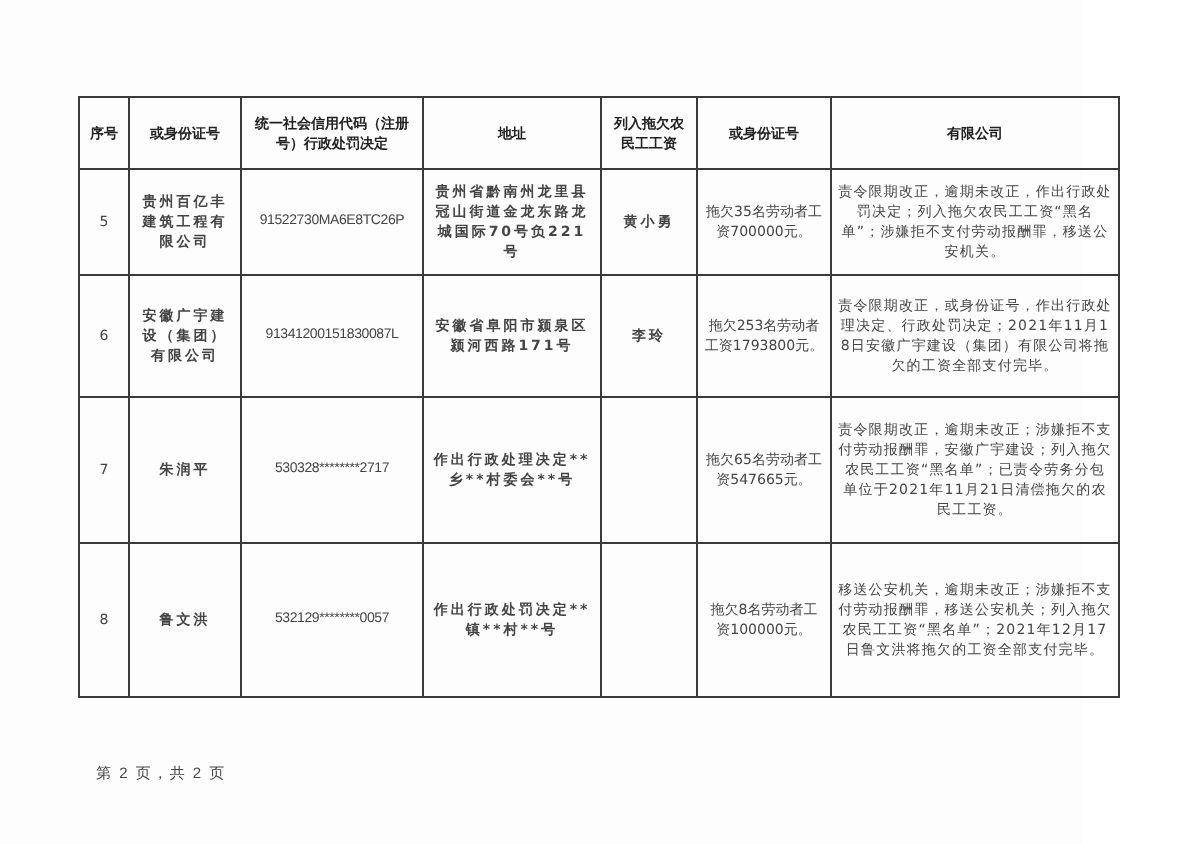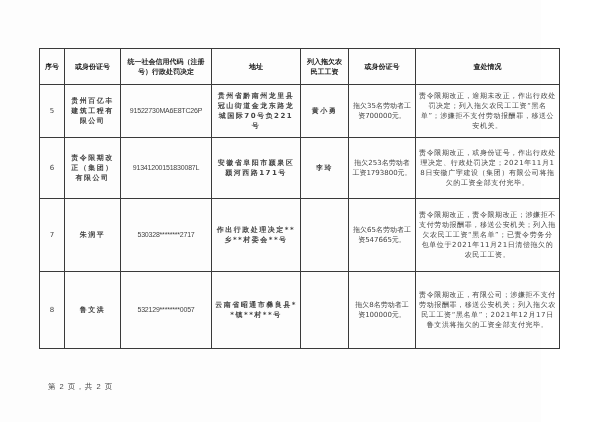--- a/index.html
+++ b/index.html
@@ -38,57 +38,57 @@
       <col style="width:144px">
     </colgroup>
     <thead>
       <tr>
         <th>序号</th>
         <th>或身份证号</th>
         <th>统一社会信用代码（注册号）行政处罚决定</th>
         <th>地址</th>
         <th>列入拖欠农民工工资</th>
         <th>或身份证号</th>
-        <th>查处情况</th>
+        <th>有限公司</th>
       </tr>
     </thead>
     <tbody>
       <tr class="r5">
         <td class="seq">5</td>
         <td class="spaced">贵州百亿丰建筑工程有限公司</td>
         <td class="code">91522730MA6E8TC26P</td>
         <td class="spaced">贵州省黔南州龙里县冠山街道金龙东路龙城国际70号负221号</td>
         <td class="spaced">黄小勇</td>
         <td class="left">拖欠35名劳动者工资700000元。</td>
         <td class="detail">责令限期改正，逾期未改正，作出行政处罚决定；列入拖欠农民工工资“黑名单”；涉嫌拒不支付劳动报酬罪，移送公安机关。</td>
       </tr>
       <tr class="r6">
         <td class="seq">6</td>
-        <td class="spaced">责令限期改正（集团）有限公司</td>
+        <td class="spaced">安徽广宇建设（集团）有限公司</td>
         <td class="code">91341200151830087L</td>
         <td class="spaced">安徽省阜阳市颍泉区颍河西路171号</td>
         <td class="spaced">李玲</td>
         <td class="left">拖欠253名劳动者工资1793800元。</td>
         <td class="detail">责令限期改正，或身份证号，作出行政处理决定、行政处罚决定；2021年11月18日安徽广宇建设（集团）有限公司将拖欠的工资全部支付完毕。</td>
       </tr>
       <tr class="r7">
         <td class="seq">7</td>
         <td class="spaced">朱润平</td>
         <td class="code">530328********2717</td>
         <td class="spaced">作出行政处理决定**乡**村委会**号</td>
         <td class="spaced"></td>
         <td class="left">拖欠65名劳动者工资547665元。</td>
-        <td class="detail">责令限期改正，责令限期改正；涉嫌拒不支付劳动报酬罪，移送公安机关；列入拖欠农民工工资“黑名单”；已责令劳务分包单位于2021年11月21日清偿拖欠的农民工工资。</td>
+        <td class="detail">责令限期改正，逾期未改正；涉嫌拒不支付劳动报酬罪，安徽广宇建设；列入拖欠农民工工资“黑名单”；已责令劳务分包单位于2021年11月21日清偿拖欠的农民工工资。</td>
       </tr>
       <tr class="r8">
         <td class="seq">8</td>
         <td class="spaced">鲁文洪</td>
         <td class="code">532129********0057</td>
-        <td class="spaced">云南省昭通市彝良县**镇**村**号</td>
+        <td class="spaced">作出行政处罚决定**镇**村**号</td>
         <td class="spaced"></td>
         <td class="left">拖欠8名劳动者工资100000元。</td>
-        <td class="detail">责令限期改正，有限公司；涉嫌拒不支付劳动报酬罪，移送公安机关；列入拖欠农民工工资“黑名单”；2021年12月17日鲁文洪将拖欠的工资全部支付完毕。</td>
+        <td class="detail">移送公安机关，逾期未改正；涉嫌拒不支付劳动报酬罪，移送公安机关；列入拖欠农民工工资“黑名单”；2021年12月17日鲁文洪将拖欠的工资全部支付完毕。</td>
       </tr>
     </tbody>
   </table>
 
   <div class="footer">第 2 页，共 2 页</div>
 </div>
 
 </body></html>

